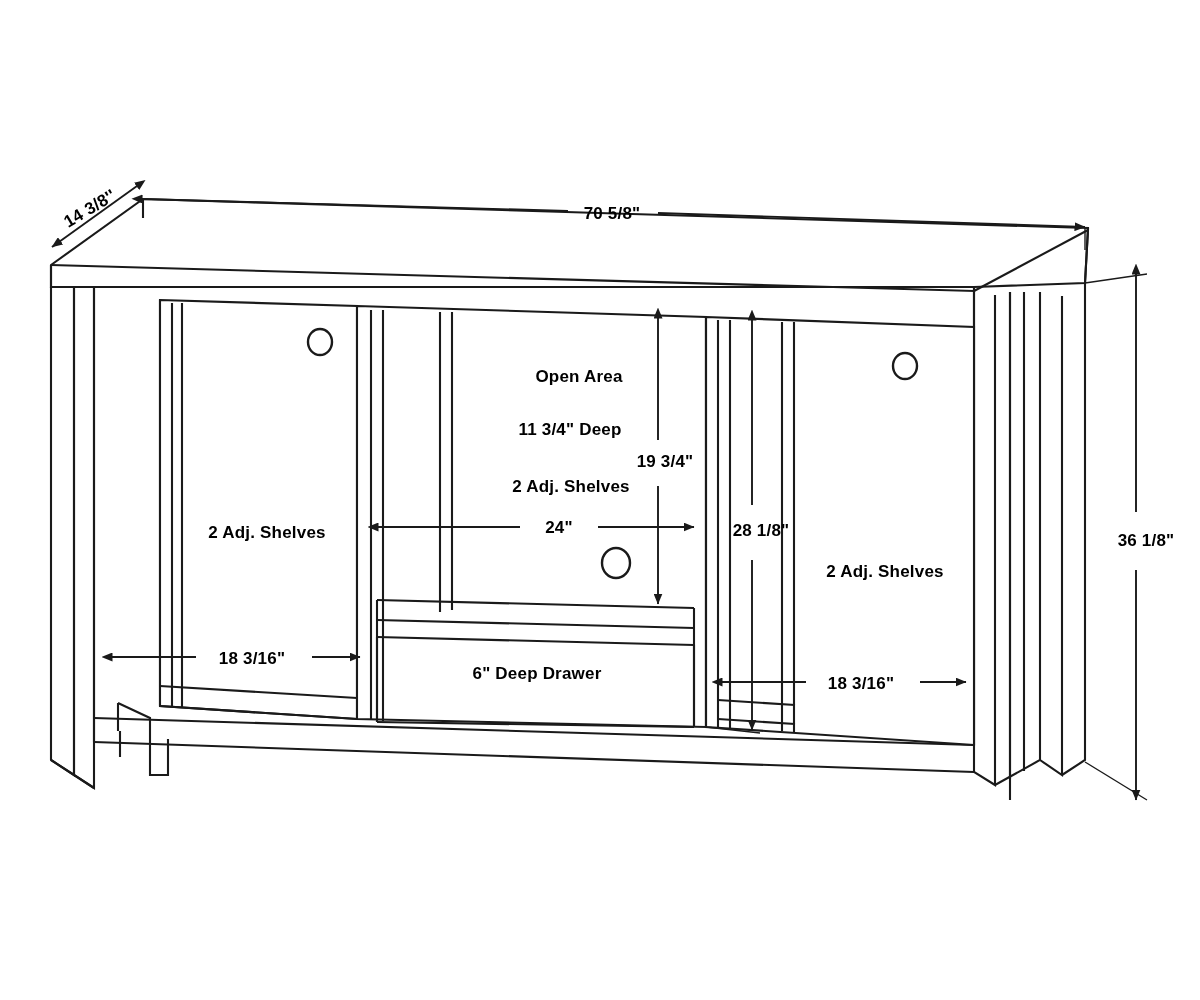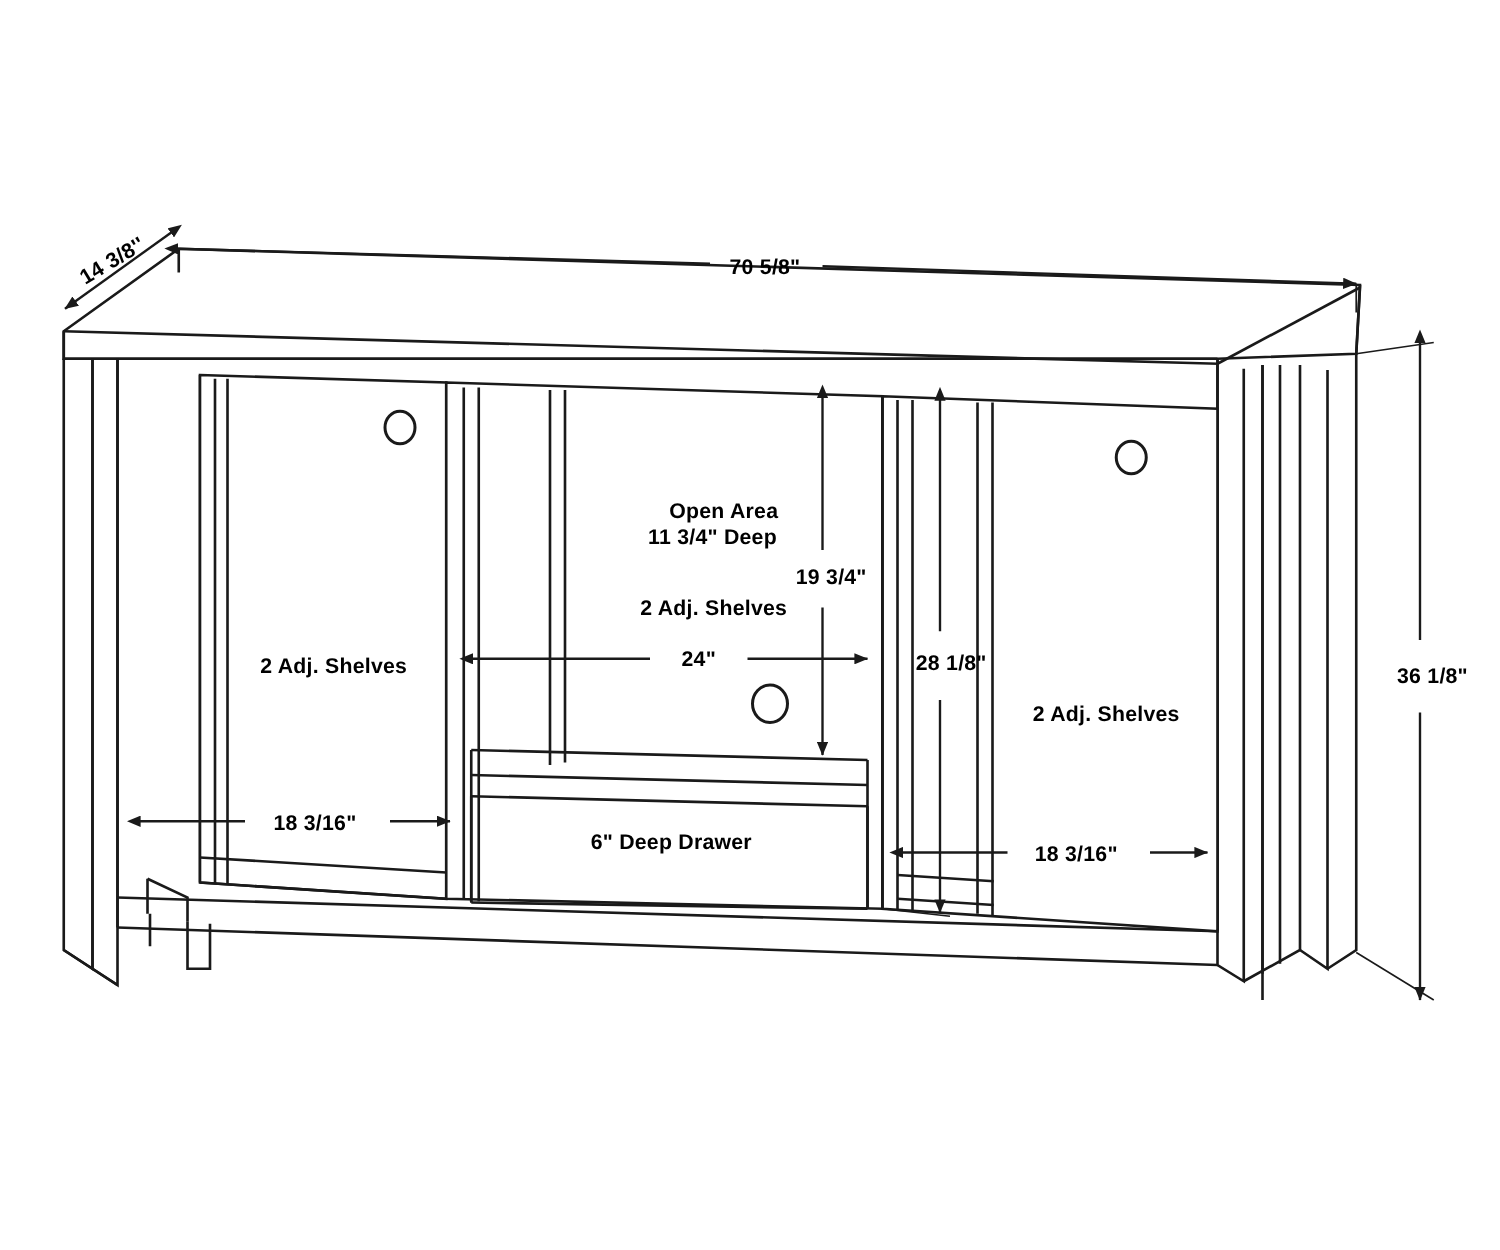--- a/index.html
+++ b/index.html
@@ -203,21 +203,21 @@
   <div class="dim-label center" style="left:665px; top:462px;">19 3/4"</div>
 
   <div class="dim-label center" style="left:559px; top:528px;">24"</div>
 
   <div class="dim-label center" style="left:761px; top:531px;">28 1/8"</div>
 
   <div class="dim-label center" style="left:252px; top:659px;">18  3/16"</div>
 
   <div class="dim-label center" style="left:861px; top:684px;">18 3/16"</div>
 
-  <div class="note-label center" style="left:579px; top:377px;margin-top:32px;">Open Area</div>
+  <div class="note-label center" style="left:579px; top:377px;">Open Area</div>
 
   <div class="note-label center" style="left:570px; top:430px;">11 3/4" Deep</div>
 
   <div class="note-label center" style="left:571px; top:487px;">2 Adj. Shelves</div>
 
   <div class="note-label center" style="left:267px; top:533px;">2 Adj. Shelves</div>
 
   <div class="note-label center" style="left:885px; top:572px;">2 Adj. Shelves</div>
 
   <div class="note-label center" style="left:537px; top:674px;">6" Deep Drawer</div>

